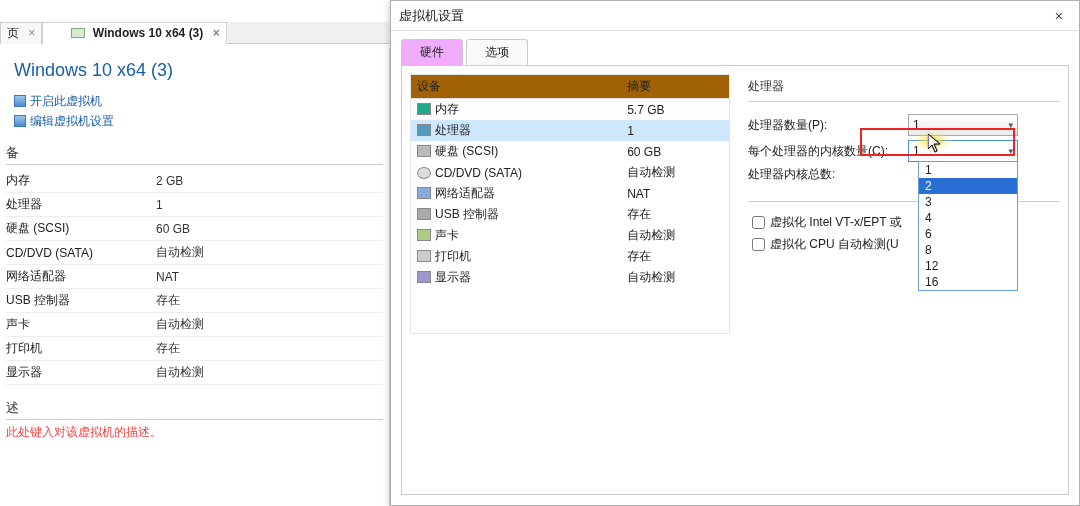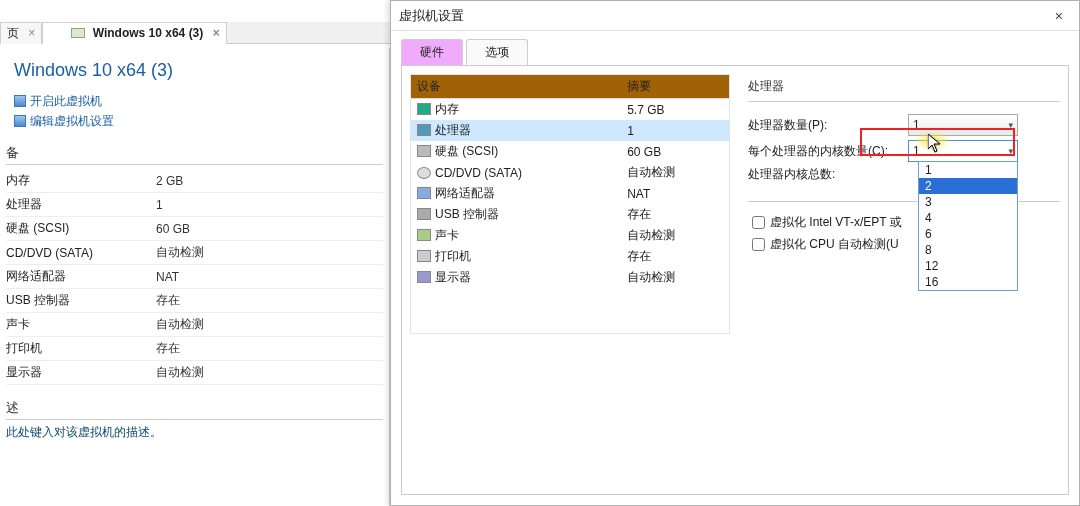--- a/index.html
+++ b/index.html
@@ -14,21 +14,21 @@
   
   .vm-summary { position:absolute; left:0; top:48px; width:390px; height:458px; background:#fff; padding:8px 6px; border-right:1px solid #d0d0d0;}
   .vm-title { color:#1a5ea3; font-size:18px; margin:4px 0 12px 8px; }
   .vm-links a { display:block; color:#1a5ea3; text-decoration:none; margin:3px 0 3px 8px; cursor:pointer; }
   .vm-links .link-icon { display:inline-block; width:12px; height:12px; margin-right:4px; vertical-align:-2px; border:1px solid #3a78b8; background:linear-gradient(#9fc8ee,#4a8bd0);}
   .vm-section-head { font-size:13px; color:#333; margin:14px 0 2px 0; border-bottom:1px solid #ccc; padding-bottom:2px;}
   .spec-table { width:100%; border:none; border-collapse:collapse; margin-top:4px;}
   .spec-table td { padding:3px 0; border-bottom:1px solid #eee; }
   .spec-table td.k { width:150px; }
   .spec-table td.v { color:#333; }
-  .desc-hint { color:#0c4a6e; margin-top:4px; }
+  .desc-hint { color:#ef4444; margin-top:4px; }
 
   
   .dialog { position:absolute; left:390px; top:0; width:690px; height:506px; background:#fff; border:1px solid #b0b0b0; box-shadow:-2px 0 6px rgba(0,0,0,0.15); display:flex; flex-direction:column; }
   .dlg-title { height:30px; line-height:30px; padding:0 8px; font-size:13px; background:#fff; border-bottom:1px solid #e0e0e0; display:flex; justify-content:space-between; }
   .dlg-close { cursor:pointer; font-size:14px; color:#444; padding:0 8px;}
   .dlg-body { flex:1; display:flex; padding:8px 10px 10px 10px; flex-direction:column; }
   .dlg-tabs { height:26px; margin-bottom:0; }
   .dlg-tabs .dtab { display:inline-block; padding:4px 18px; border:1px solid #ccc; border-bottom:none; background:#fafafa; font-size:12px; border-radius:3px 3px 0 0; cursor:pointer; }
   .dlg-tabs .dtab.active { background:#f0abfc; }
   .dlg-content { flex:1; border:1px solid #ccc; display:flex; padding:8px; }

